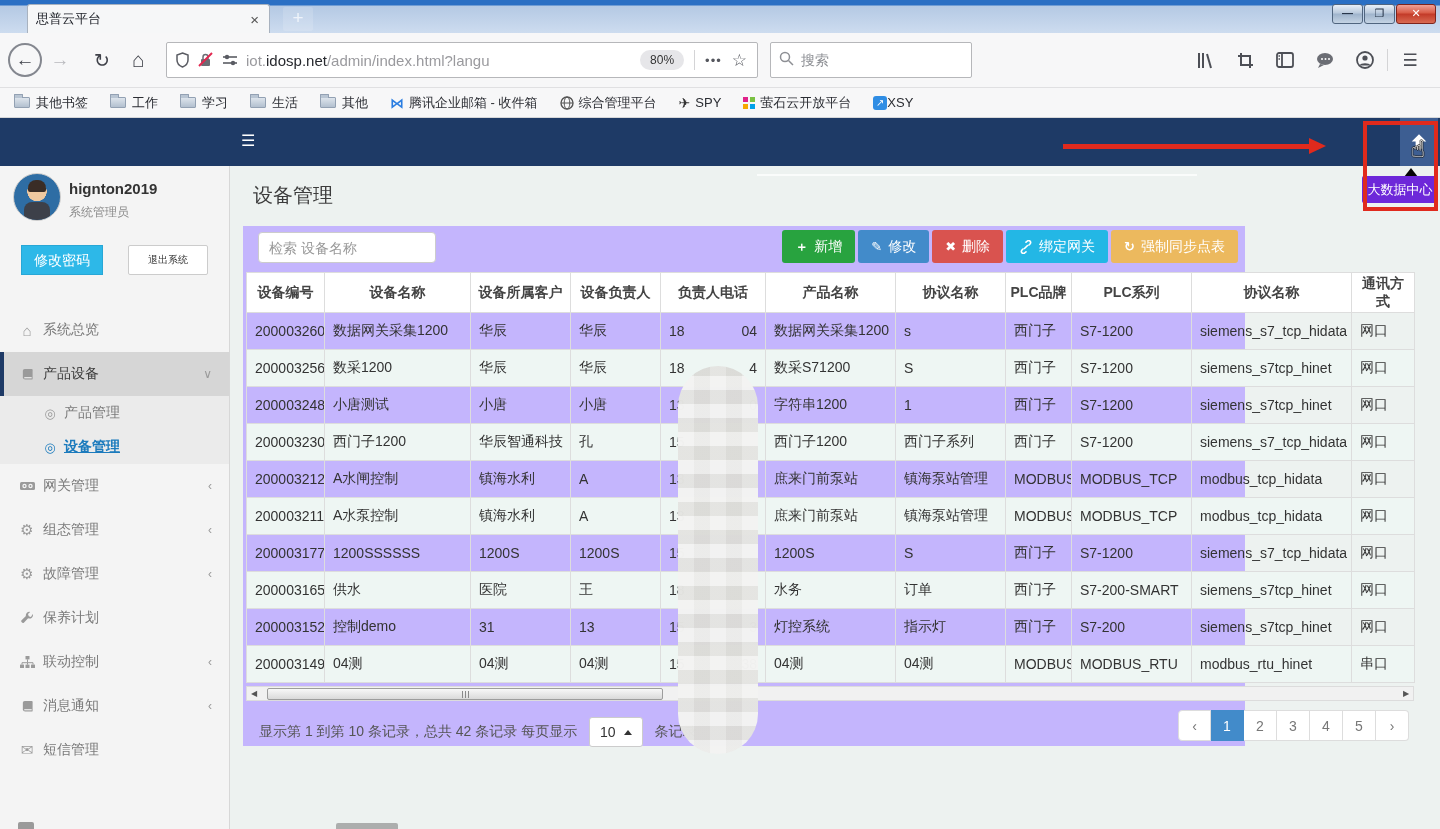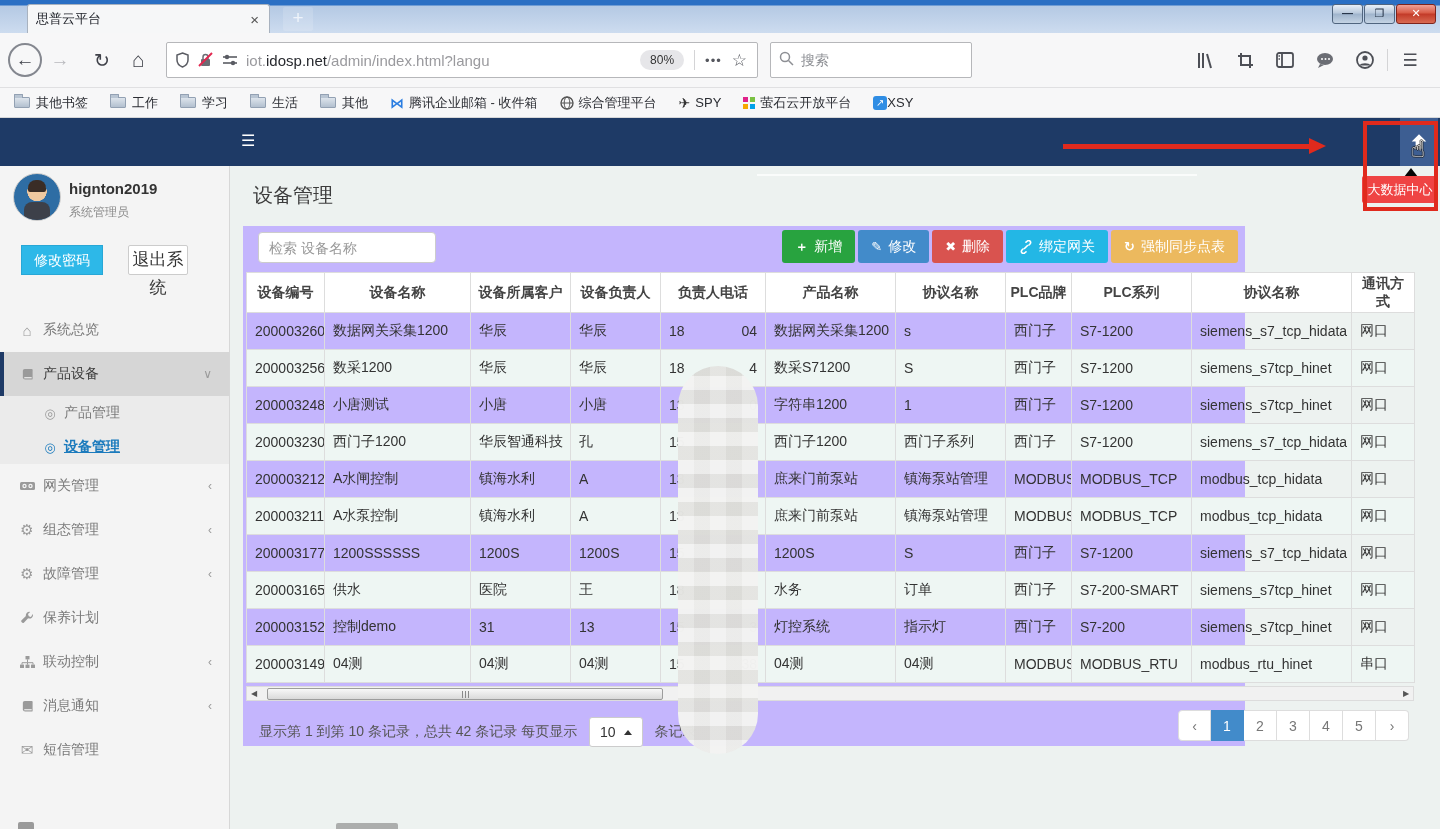--- a/index.html
+++ b/index.html
@@ -70,43 +70,43 @@
     display:flex; align-items:center; justify-content:center; }
 
   
   .red-arrow { position:absolute; left:1063px; top:144px; width:247px; height:5px; background:#e02a1d; z-index:50; }
   .red-arrow::after { content:""; position:absolute; right:-16px; top:-6px; border-left:17px solid #e02a1d;
     border-top:8px solid transparent; border-bottom:8px solid transparent; }
   .red-rect { position:absolute; left:1363px; top:121px; width:75px; height:90px;
     border:4px solid #e02a1d; z-index:60; pointer-events:none; }
   .cursor-hand { position:absolute; left:1411px; top:136px; font-size:23px; color:#f6f6f6; z-index:70;
     text-shadow:-1px 0 #222,0 1px #222,1px 0 #222,0 -1px #222; }
-  .nav-tooltip { position:absolute; left:1362px; top:176px; width:76px; height:27px; background:#ef4444;
+  .nav-tooltip { position:absolute; left:1362px; top:176px; width:76px; height:27px; background:#6d28d9;
     border-radius:2px; color:#fff; font-size:13px; display:flex; align-items:center; justify-content:center; z-index:55; }
   .tooltip-caret { position:absolute; left:1404px; top:168px; border-bottom:9px solid #060606;
     border-left:7px solid transparent; border-right:7px solid transparent; z-index:55; }
 
   
   .sidebar { position:absolute; left:0; top:166px; width:230px; height:663px; background:#f4f4f4;
     border-right:1px solid #d7d7d7; overflow:hidden; }
   .user-block { position:relative; height:110px; }
   .avatar { position:absolute; left:13px; top:7px; width:48px; height:48px; border-radius:50%;
     background:radial-gradient(circle at 50% 38%, #f0c9a0 0 26%, #2e6da4 27%);
     border:1px solid #ccc; overflow:hidden; }
   .avatar::before { content:""; position:absolute; left:14px; top:6px; width:18px; height:12px;
     background:#3a2d26; border-radius:8px 8px 2px 2px; }
   .avatar::after { content:""; position:absolute; left:10px; top:28px; width:26px; height:18px;
     background:#3d4049; border-radius:8px 8px 0 0; }
   .uname { position:absolute; left:69px; top:14px; font-size:15px; font-weight:bold; color:#333; }
   .urole { position:absolute; left:69px; top:38px; font-size:12px; color:#8a8a8a; }
   .ubtns { position:absolute; left:0; top:79px; width:230px; }
   .btn-pwd { position:absolute; left:21px; top:0; width:82px; height:30px; background:#2db8e8;
     color:#fff; border:1px solid #27a7d6; font-size:14px; text-align:center; line-height:28px; }
-  .btn-exit { position:absolute; left:128px; top:0; width:60px; height:30px; background:#fff;
-    color:#333; border:1px solid #ccc; border-radius:2px; font-size:17px; text-align:center; line-height:28px; }
+  .btn-exit { position:absolute; left:128px; top:0; width:80px; height:30px; background:#fff;
+    color:#333; border:1px solid #ccc; border-radius:2px; font-size:10px; text-align:center; line-height:28px; }
   .menu { position:absolute; left:0; top:142px; width:230px; }
   .mitem { position:relative; height:44px; display:flex; align-items:center; color:#7a7a7a; font-size:14px; }
   .mitem .mi { width:18px; margin-left:18px; margin-right:7px; font-size:15px; color:#9a9a9a;
     display:flex; justify-content:center; }
   .mitem .chev { position:absolute; right:18px; color:#9a9a9a; font-size:12px; }
   .mitem.active-parent { background:#d6d6d6; border-left:4px solid #1e3a66; color:#3c3c3c; }
   .mitem.active-parent .mi { margin-left:14px; color:#6b6b6b; }
   .submenu { background:#ebebeb; }
   .sitem { height:34px; display:flex; align-items:center; font-size:14px; color:#7a7a7a; }
   .sitem .mi { width:16px; margin-left:42px; margin-right:6px; font-size:13px; color:#9a9a9a;

